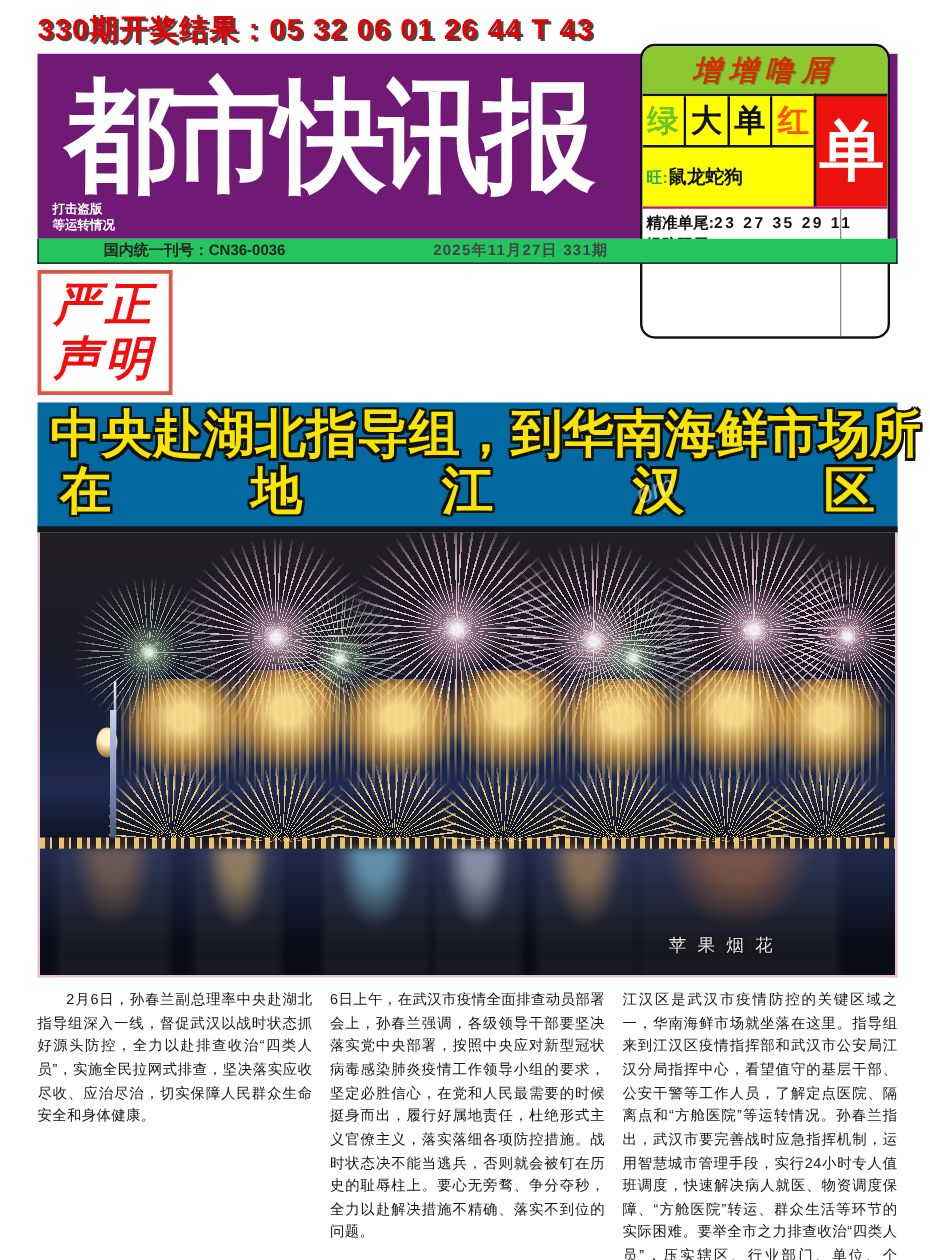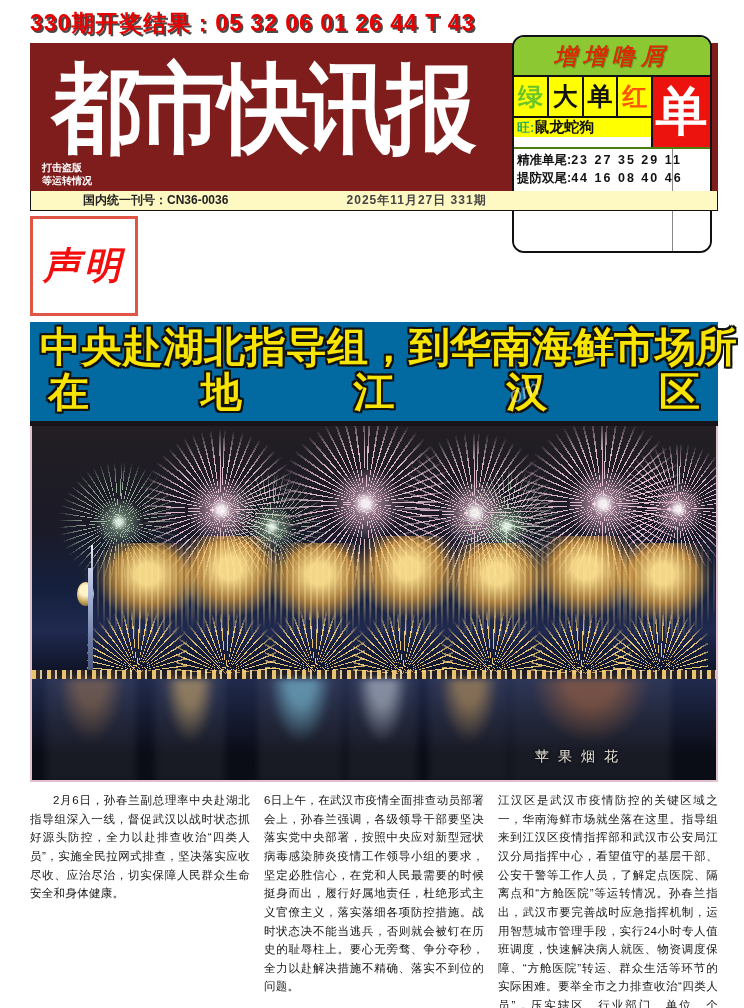--- a/index.html
+++ b/index.html
@@ -7,21 +7,21 @@
   body { width:744px; height:1008px; font-family:"Liberation Sans", sans-serif; overflow:hidden; }
   .page { position:relative; width:744px; height:968px; padding:8px 26px 0 30px; background:#fff; }
 
   
   .lottery-banner{
     font-size:23px; font-weight:bold; color:#e60000; letter-spacing:1px;
     text-shadow:2px 2px 0 #4a4a4a; margin-bottom:4px; white-space:nowrap;
   }
 
   
-  .masthead{ position:relative; height:148px; background:#7f1d1d;text-decoration:underline; }
+  .masthead{ position:relative; height:148px; background:#701a75;text-decoration:underline; }
   .paper-title{
     position:absolute; left:22px; top:-4px; width:445px; height:140px;
     color:#fff; font-weight:bold; font-size:97px; line-height:140px;
     letter-spacing:-6px; white-space:nowrap; transform:scaleX(0.92); transform-origin:left center;
   }
   .anti-piracy{
     position:absolute; left:12px; bottom:4px; color:#fff; font-weight:bold;
     font-size:10px; line-height:1.25;
   }
 
@@ -37,42 +37,42 @@
   }
   .tip-mid{ display:flex; }
   .tip-left{ width:140px; }
   .cells{ display:flex; border-top:2px solid #111; }
   .cell{
     flex:1; background:#ffff00; text-align:center; font-size:25px; font-weight:bold;
     border-right:2px solid #111; padding:3px 0;
   }
   .cell:last-child{ border-right:none; }
   .c0{ color:#6cc32a; } .c1,.c2{ color:#111; } .c3{ color:#ff5400; }
-  .zrow{ background:#ffff00; border-top:2px solid #111; padding:0 3px; font-size:15px;
+  .zrow{ background:#ffff00; border-top:2px solid #111; padding:14px 3px; font-size:15px;
          font-weight:bold; color:#111; white-space:nowrap; }
   .zrow .zlabel{ color:#2faa5a; font-size:13px; }
   .big-red{
     width:60px; background:#ec120e; color:#fff; display:flex; align-items:center;
     justify-content:center; font-size:52px; font-weight:bold; border-left:2px solid #111;
     border-top:2px solid #111;
   }
-  .tip-bottom{ display:flex; border-top:2px solid #4d7c0f; background:#fff;gap:20px; }
+  .tip-bottom{ display:flex; border-top:2px solid #be185d; background:#fff;gap:20px; }
   .numcol{ width:138px; padding:2px 0 2px 3px; }
   .numrow{ font-size:12.5px; font-weight:bold; color:#111; white-space:nowrap; line-height:1.45; }
   .numrow .nums{ letter-spacing:2px; }
   .issuecol{ display:flex; border-left:1px solid #888; }
   .issue-box{ display:flex; flex-direction:column; justify-content:center; gap:2px; padding:2px; }
   .issue-box span{ display:block; border:1px solid #d24a3a; color:#d23a2a; font-size:10px;
                    font-weight:bold; padding:16px 2px; text-align:center; white-space:nowrap;margin-left:40px; }
   .tipcol{ display:flex; flex-direction:column; justify-content:center; padding:0 3px; }
   .tipcol span{ color:#e83a20; font-size:14px; font-weight:bold; white-space:nowrap; line-height:1.35; }
 
   
   .info-bar{
-    position:relative; height:20px; border:1px solid #111; border-top:none; background:#fef9c3;
+    position:relative; height:20px; border:1px solid #111; border-top:none; background:#22c55e;
     font-size:12px; font-weight:bold; color:#222; line-height:18px;
   }
   .info-serial{ position:absolute; left:52px; }
   .info-date{ position:absolute; left:46%; color:#444; letter-spacing:1px; }
 
   
   .statement{ display:flex; margin-top:5px; height:100px; }
   .statement-label{
     width:108px; border:3px solid #e05545; display:flex; flex-direction:column;
     align-items:center; justify-content:center; color:#f40d0d; font-weight:bold;
@@ -211,20 +211,21 @@
     </div>
   </div>
 
   <div class="info-bar">
     <span class="info-serial">国内统一刊号：CN36-0036</span>
     <span class="info-date">2025年11月27日  331期</span>
   </div>
 
   <div class="statement">
     <div class="statement-label">
+      <span>严正</span>
       <span>声明</span>
     </div>
   </div>
 
   <div class="headline">
     <div class="h-line1">中央赴湖北指导组，到华南海鲜市场所</div>
     <div class="h-line2">
       <span>在</span>
       <span>地</span>
       <span>江</span>

